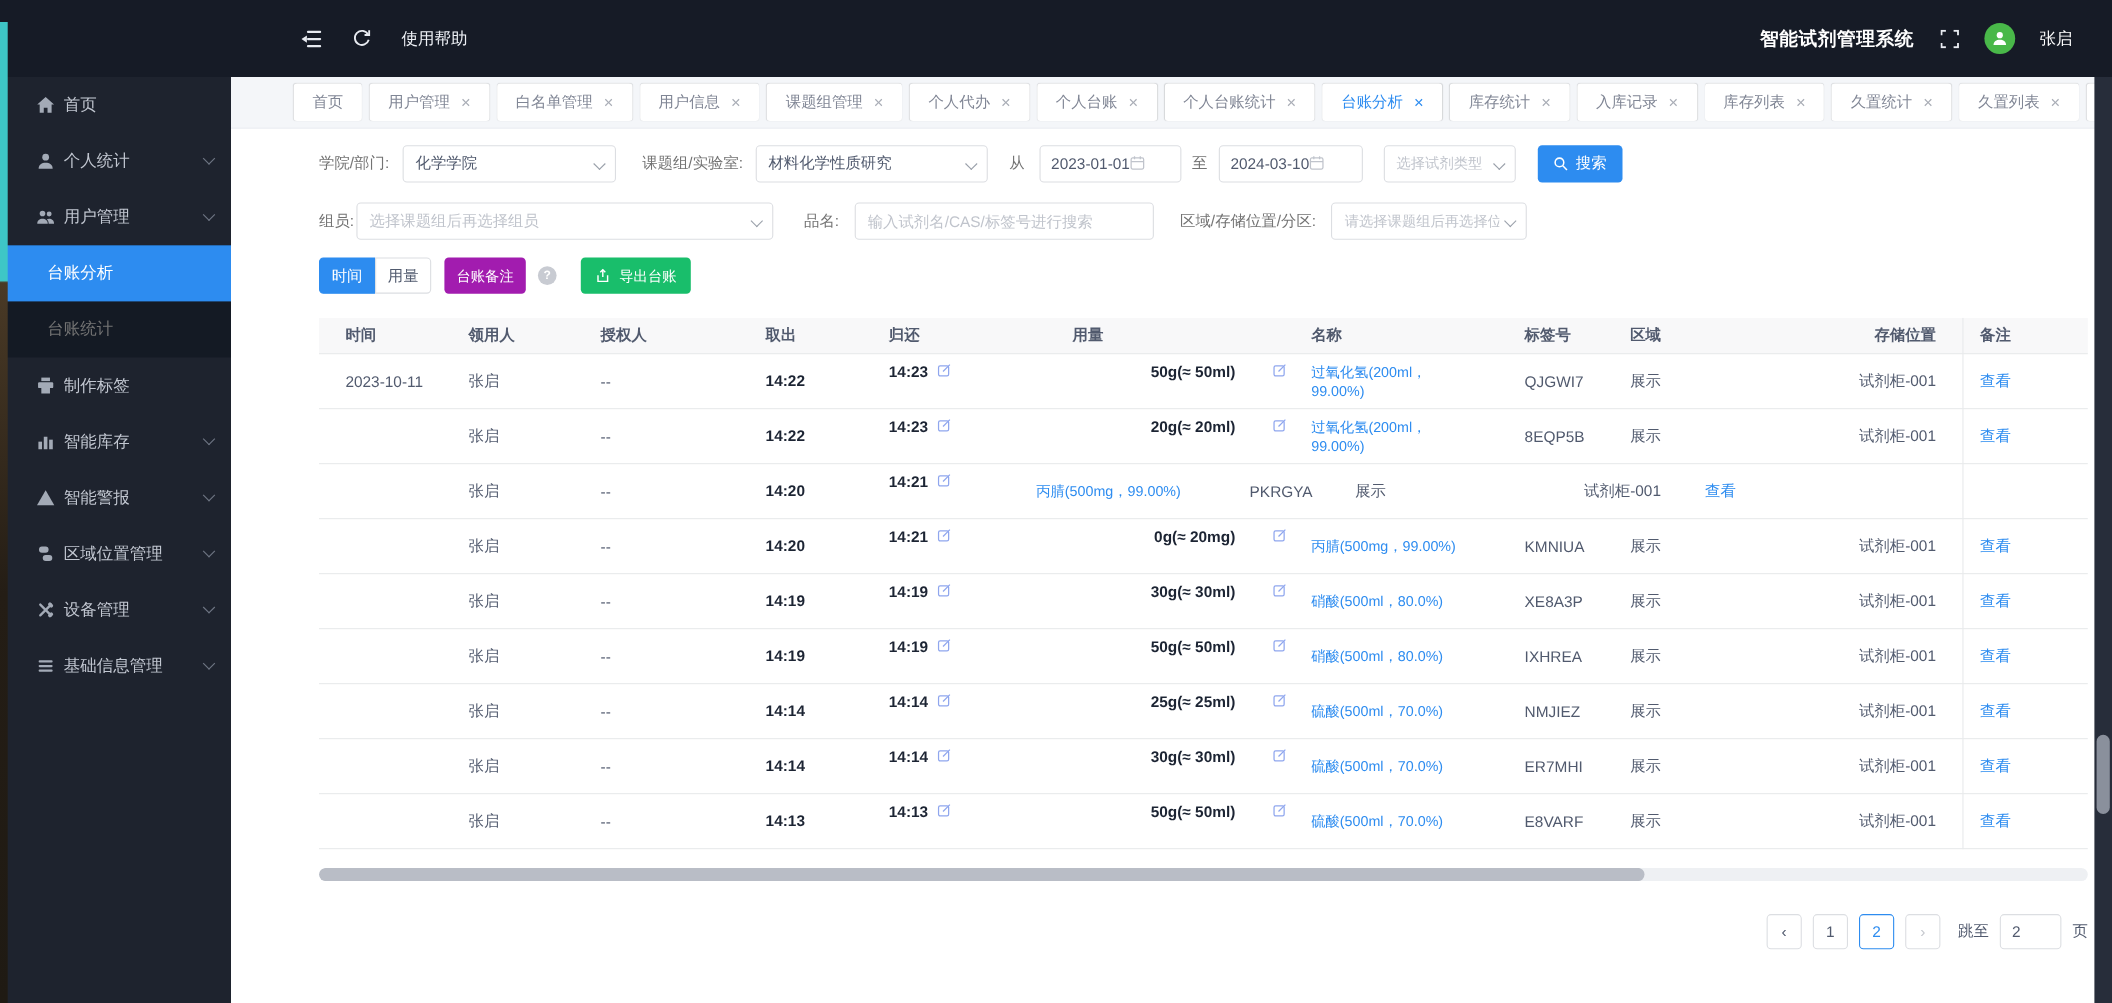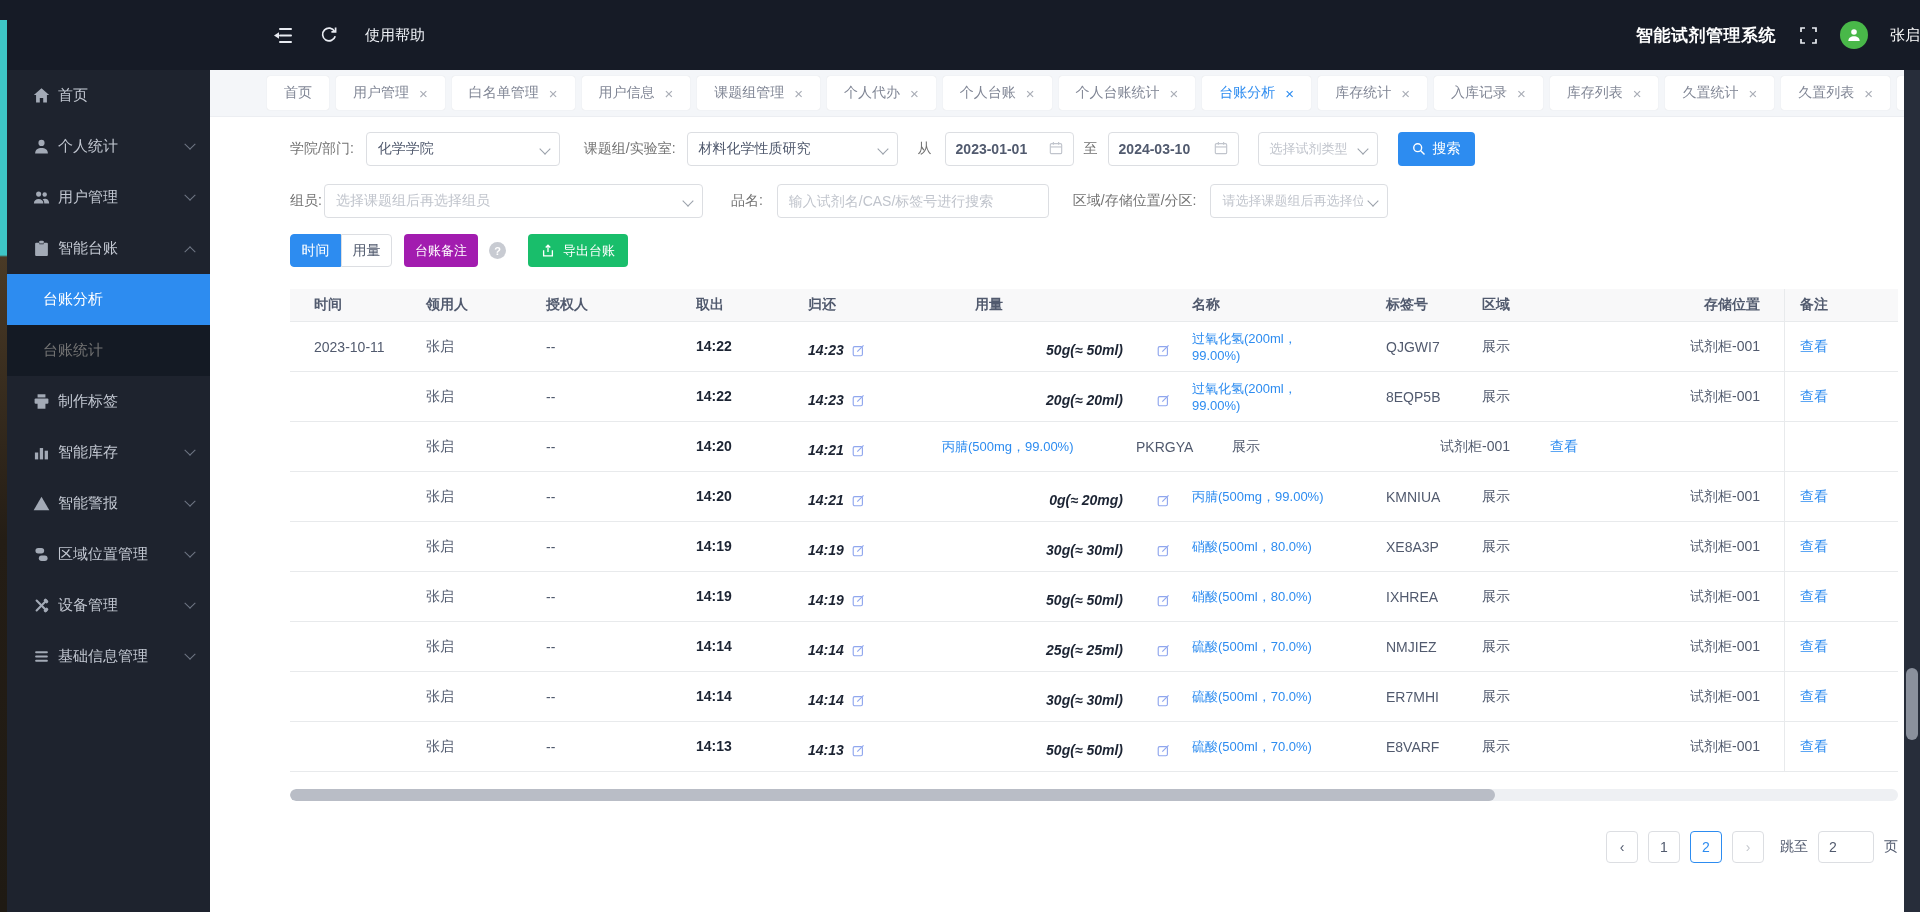--- a/index.html
+++ b/index.html
@@ -2,21 +2,21 @@
 <html><head>
 <meta charset="utf-8">
 <style>
   html,body{margin:0;padding:0;}
   body{width:1920px;height:912px;position:relative;overflow:hidden;background:#fff;
        font-family:"Liberation Sans","DejaVu Sans",sans-serif;font-size:14px;color:#515a6e;}
 
   
   .topbar{position:absolute;left:0;top:0;width:1920px;height:70px;background:#161b26;display:flex;align-items:center;z-index:30;}
   .tb-left{margin-left:273px;display:flex;align-items:center;gap:26px;}
-  .tb-right{margin-left:auto;display:flex;align-items:center;gap:22px;}
+  .tb-right{margin-left:auto;margin-right:36px;display:flex;align-items:center;gap:22px;}
   .tb-ic{width:20px;height:20px;display:flex;align-items:center;justify-content:center;cursor:pointer;}
   .tb-ic svg{display:block;}
   .help-label{color:#eef1f6;font-size:15px;cursor:pointer;}
   .sys-title{color:#fff;font-size:17px;font-weight:700;letter-spacing:.5px;}
   .avatar{width:28px;height:28px;border-radius:50%;background:#49b849;display:flex;align-items:center;justify-content:center;cursor:pointer;}
   .uname{color:#fff;font-size:15px;cursor:pointer;}
 
   
   .sidebar{position:absolute;left:0;top:70px;width:210px;bottom:0;background:#1e232e;z-index:20;}
   .menu-item{height:51px;display:flex;align-items:center;padding:0 16px 0 33px;color:#c2c7d1;font-size:15px;cursor:pointer;}
@@ -39,21 +39,21 @@
   .tab.active .tab-label,.tab.active .tab-close{color:#2d8cf0;}
   .tab-close{font-size:15px;color:#a9adb6;line-height:1;}
 
   .card{padding:15px 0 0 80px;}
   .frow{display:flex;align-items:center;height:34px;margin-bottom:18px;}
   .flabel{font-size:14px;color:#737373;white-space:nowrap;}
   .sel,.dinput,.tinput{height:34px;box-sizing:border-box;border:1px solid #dcdee2;border-radius:4px;background:#fff;font-size:14px;color:#515a6e;}
   .sel{display:flex;align-items:center;padding:0 24px 0 11px;position:relative;cursor:pointer;}
   .sel .chev2{position:absolute;right:10px;top:12px;width:7px;height:7px;border-right:1.4px solid #9aa0aa;border-bottom:1.4px solid #9aa0aa;transform:rotate(45deg);}
   .ph{color:#c0c4cc!important;text-align:center;}
-  .dinput{display:flex;align-items:center;justify-content:space-between;padding:0 10px;cursor:pointer;font-weight:bold;}
+  .dinput{display:flex;align-items:center;padding:0 10px;cursor:pointer;}
   .tinput{padding:0 11px;outline:none;}
   .tinput::placeholder{color:#c0c4cc;}
 
   .toolbar{display:flex;align-items:center;height:33px;margin-bottom:22px;}
   .seg{display:flex;}
   .seg-btn{width:51px;height:33px;box-sizing:border-box;display:flex;align-items:center;justify-content:center;font-size:14px;cursor:pointer;border:1px solid #dcdee2;background:#fff;color:#515a6e;}
   .seg-btn.first{border-radius:4px 0 0 4px;}
   .seg-btn.last{border-radius:0 4px 4px 0;}
   .seg-btn.on{background:#2d8cf0;border-color:#2d8cf0;color:#fff;}
   .remark-btn{margin-left:12px;height:33px;padding:0 11px;border-radius:4px;background:#a21caf;color:#fff;font-size:13px;display:flex;align-items:center;cursor:pointer;}
@@ -70,21 +70,21 @@
   .c3{width:150px;padding-left:24px;}
   .c4{width:112px;padding-left:24px;}
   .c5{width:150px;padding-left:24px;}
   .c6{width:250px;justify-content:flex-end;padding-right:14px;}
   .h6{width:250px;justify-content:flex-start;padding-left:41px;}
   .c7{width:178px;padding-left:8px;padding-right:26px;}
   .c8{width:112px;padding-left:24px;}
   .c9{width:120px;padding-left:8px;}
   .c10{width:190px;justify-content:flex-end;padding-right:24px;}
   .c11{width:114px;padding-left:16px;}
-  .trow .c5,.trow .c6{align-items:center;padding-top:8px;font-style:italic;}
+  .trow .c5,.trow .c6{align-items:flex-start;padding-top:8px;}
   .tval{font-weight:700;color:#1c2433;line-height:17px;}
   .edit-ic{color:#8fa6ee;cursor:pointer;display:flex;}
   .trow .c5 .edit-ic{margin-left:8px;}
   .trow .c6 .edit-ic{margin-left:34px;}
   .name-link{color:#2d8cf0;font-size:13px;line-height:17px;cursor:pointer;text-decoration:none;}
   .view-link{color:#2d8cf0;cursor:pointer;text-decoration:none;}
   .shadow-l{position:absolute;left:382px;top:0;height:100%;width:0;box-shadow:6px 0 8px -4px rgba(0,0,0,.12);}
   .shadow-r{position:absolute;left:1494px;top:0;height:100%;width:0;border-left:1px solid #e8eaec;box-shadow:-6px 0 8px -4px rgba(0,0,0,.10);}
 
   .hscroll{width:1608px;height:12px;margin-top:17px;background:#eef0f3;border-radius:6px;overflow:hidden;}
@@ -165,30 +165,20 @@
     <span class="mi-icon">
         <svg width="17" height="17" viewBox="0 0 16 16">
           <circle cx="5.3" cy="4.8" r="2.4"></circle>
           <circle cx="11" cy="5.2" r="2.1"></circle>
           <path d="M0.8 13.6 c0-2.9 2-4.3 4.5-4.3 s4.5 1.4 4.5 4.3 z"></path>
           <path d="M10.6 13.6 c0-1.7-.5-3-1.6-3.9 .6-.3 1.3-.5 2-.5 2.2 0 4.2 1.2 4.2 4.4 z"></path>
         </svg>
       </span>
     <span class="mi-label">用户管理</span>
     <span class="chev down"></span>
-  </div>
-  <div class="menu-item">
-    <span class="mi-icon">
-        <svg width="17" height="17" viewBox="0 0 16 16">
-          <path d="M3 2.6 h10 a1 1 0 0 1 1 1 V14 a1 1 0 0 1 -1 1 H3 a1 1 0 0 1 -1 -1 V3.6 a1 1 0 0 1 1 -1 z M6 1 h4 v3 H6 z" fill-rule="evenodd"></path>
-          <rect x="6.2" y="0.8" width="3.6" height="2.6" rx="0.8"></rect>
-        </svg>
-      </span>
-    <span class="mi-label">智能台账</span>
-    <span class="chev up"></span>
   </div>
   <div class="submenu">
     <div class="submenu-item active">台账分析</div>
     <div class="submenu-item">台账统计</div>
   </div>
   <div class="menu-item">
     <span class="mi-icon">
         <svg width="17" height="17" viewBox="0 0 16 16">
           <rect x="4.3" y="1.2" width="7.4" height="3"></rect>
           <rect x="1.5" y="5.2" width="13" height="5" rx="1"></rect>

